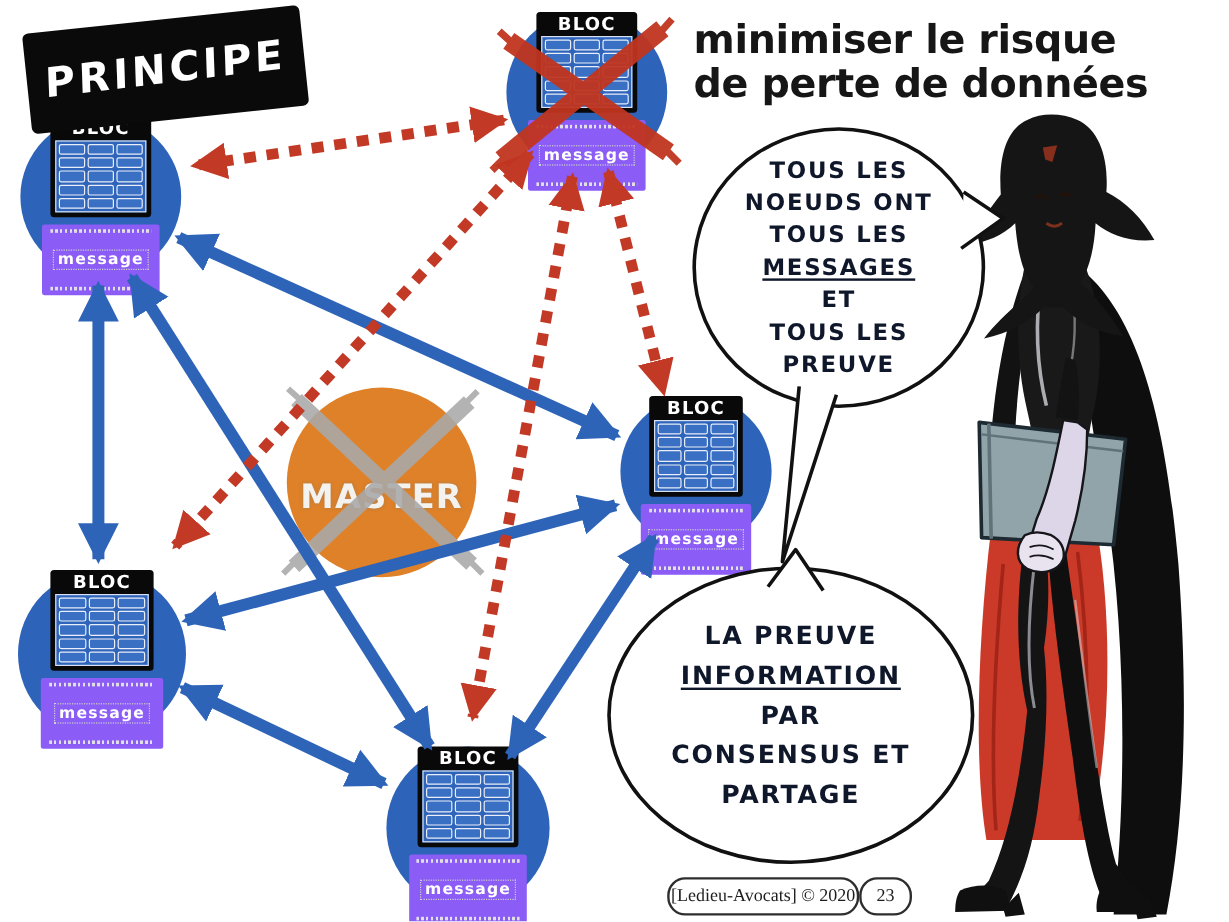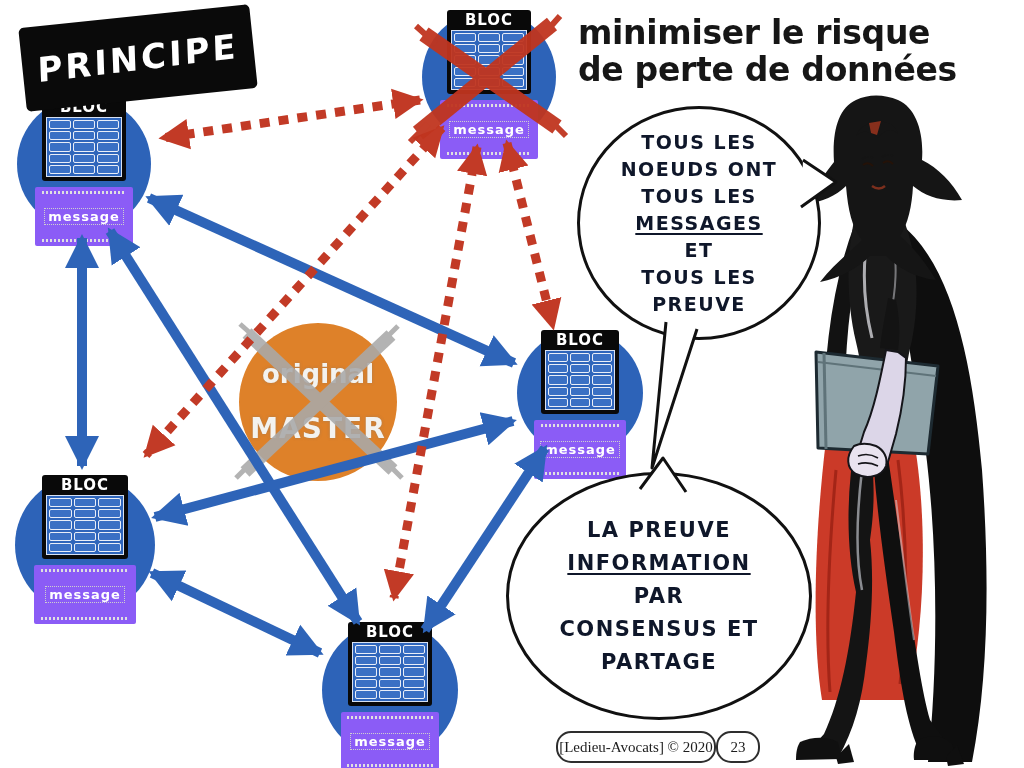--- a/index.html
+++ b/index.html
@@ -259,21 +259,20 @@
         </div>
     </div>
     <div class="msg-card">
       <div class="hashrow"></div>
       <span class="msg-label">message</span>
       <div class="hashrow"></div>
     </div>
   </div>
 
   <div class="master">
-    <span class="m1">original</span>
     <span class="m2">MASTER</span>
   </div>
 
   <svg id="arrow-layer" class="layer" viewBox="0 0 1024 768">
     <defs>
       <marker id="mb" viewBox="0 0 4 4" markerWidth="4" markerHeight="4" refX="3" refY="2" orient="auto-start-reverse" markerUnits="strokeWidth">
         <path d="M 0,0.3 L 3.4,2 L 0,3.7 Z" fill="#2e64b8"></path>
       </marker>
       <marker id="mr" viewBox="0 0 4 4" markerWidth="4" markerHeight="4" refX="3" refY="2" orient="auto-start-reverse" markerUnits="strokeWidth">
         <path d="M 0,0.3 L 3.4,2 L 0,3.7 Z" fill="#c23a26"></path>

